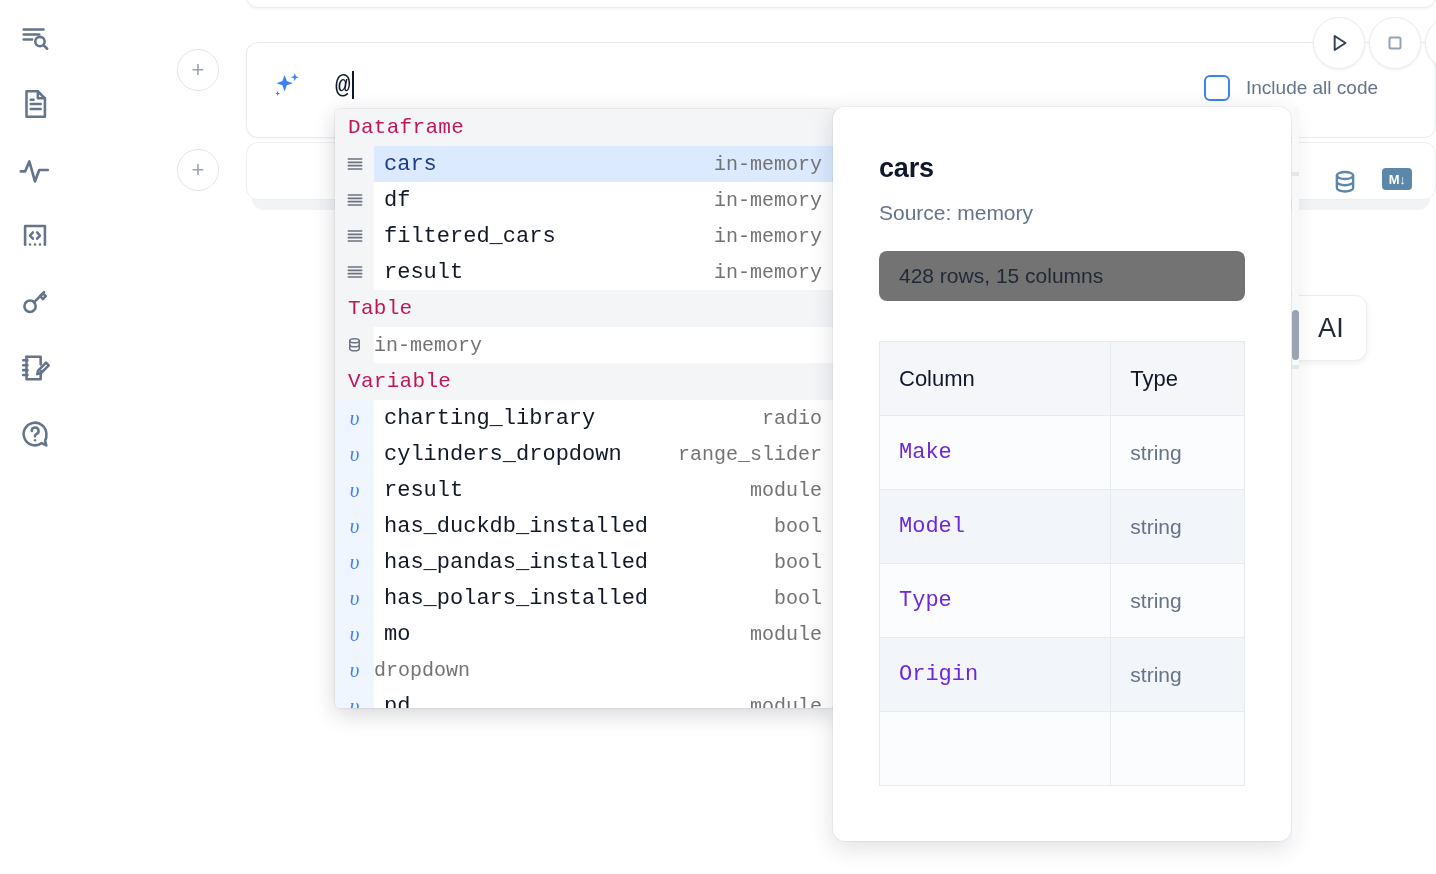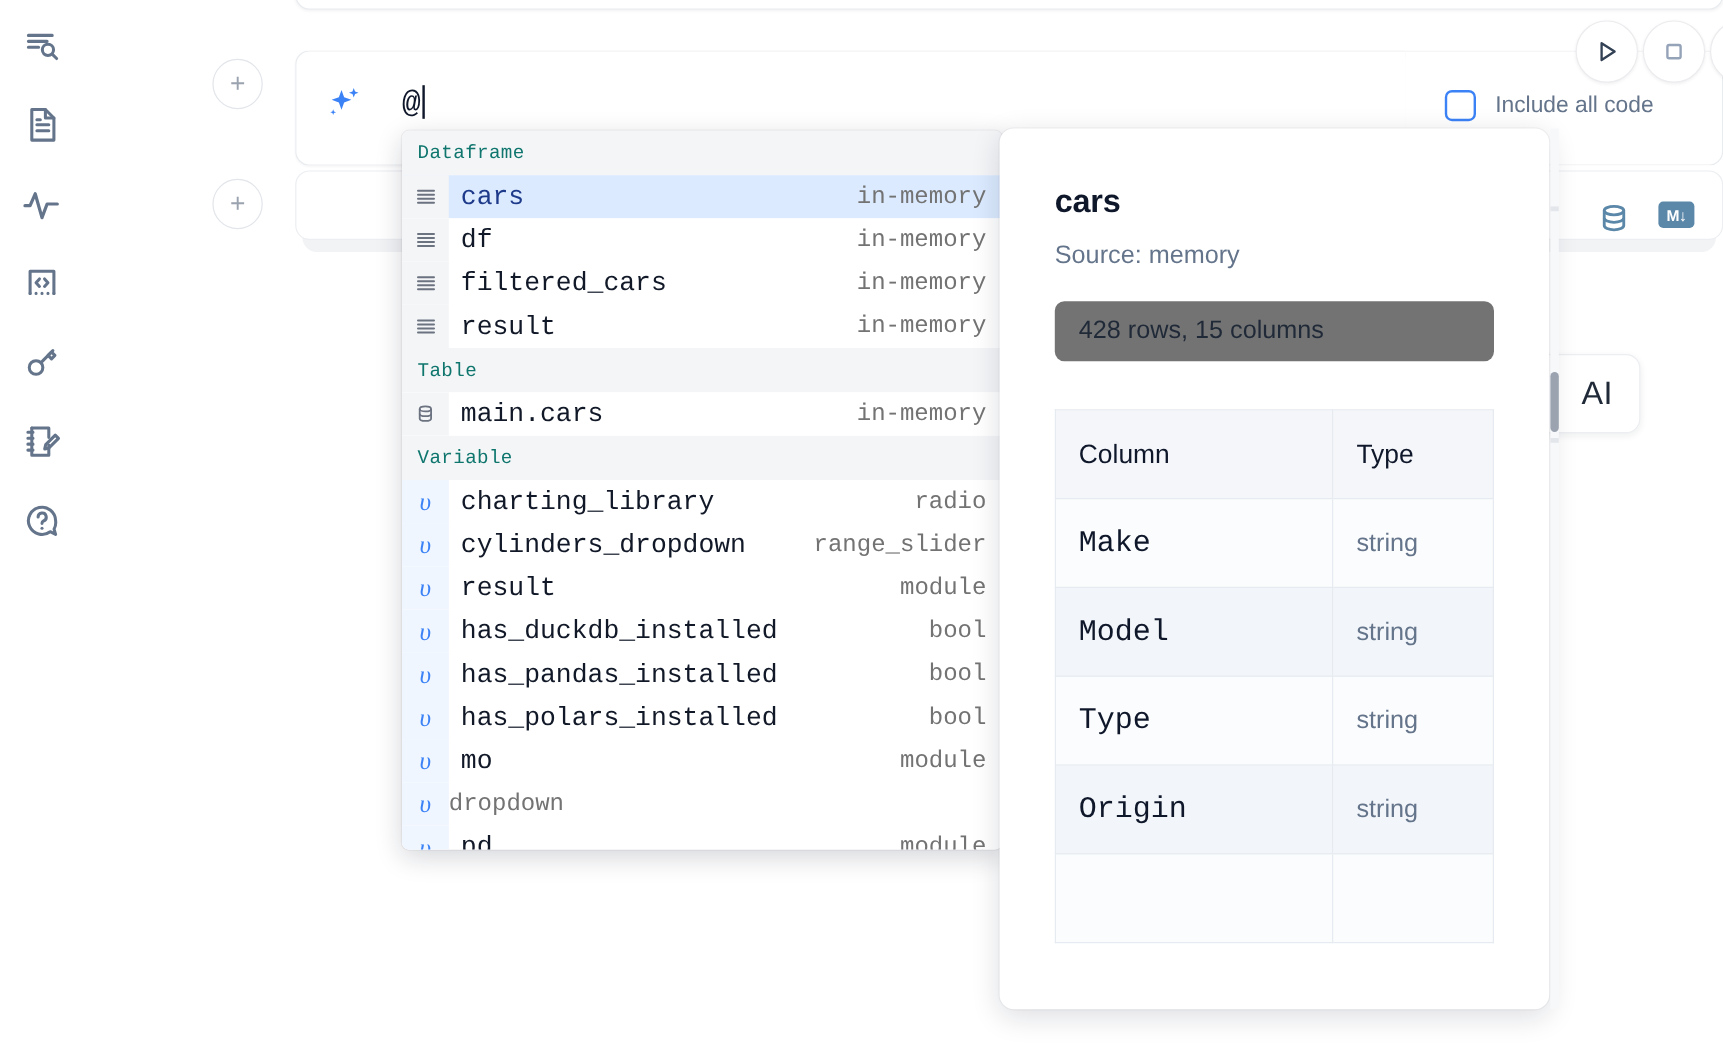--- a/index.html
+++ b/index.html
@@ -119,23 +119,23 @@
 
   
   .ac {
     position: absolute; left: 335px; top: 109px; width: 500px; height: 599px;
     background: #ffffff; border-radius: 6px;
     box-shadow: 0 6px 22px rgba(15,23,42,.18), 0 0 0 1px rgba(15,23,42,.05);
     overflow: hidden; z-index: 20;
     font-family: "Liberation Mono", monospace;
   }
   .ac-group {
-    height: 37px; background: #f4f5f7; color: #0f766e;
+    height: 37px; background: #f4f5f7; color: #be185d;
     display: flex; align-items: center; padding-left: 13px;
-    font-size: 16px; letter-spacing: .3px;
+    font-size: 21px; letter-spacing: .3px;
   }
   .ac-row {
     height: 36px; display: flex; align-items: center; background: #fff; cursor: pointer;
     position: relative;
   }
   .ac-row.sel { background: #dbeafe; }
   .ac-gutter {
     width: 39px; height: 36px; flex: 0 0 39px;
     display: flex; align-items: center; justify-content: center;
     background: #f4f5f7; color: #6b7280;
@@ -162,21 +162,21 @@
     font-size: 21px; color: #1f2937;
   }
   .docs-table { margin-top: 40px; width: 366px; border: 1px solid #e2e8f0; border-collapse: collapse; }
   .docs-table th, .docs-table td {
     border: 1px solid #e6ebf1; text-align: left; height: 74px; padding-left: 19px; vertical-align: middle;
   }
   .docs-table th {
     background: #f4f6f9; font-size: 22px; font-weight: 400; color: #0f172a;
   }
   .docs-table td.col {
-    font-family: "Liberation Mono", monospace; font-size: 25px; color: #0f172a; background: #fbfcfd;
+    font-family: "Liberation Mono", monospace; font-size: 22px; color: #6d28d9; background: #fbfcfd;
   }
   .docs-table td.typ { font-size: 21px; color: #64748b; background: #fbfcfd; }
   .docs-table tr:nth-child(even) td { background: #f2f5f9; }
   .docs-table col.c1 { width: 232px; }
   .docs-table col.c2 { width: 134px; }
 
   
   .docs-scroll-track {
     position: absolute; left: 1292px; top: 107px; width: 7px; height: 734px;
     background: #f7f8fa; z-index: 22;
@@ -339,21 +339,20 @@
         </div>
         <div class="ac-group">Table</div>
         <div class="ac-row">
           <div class="ac-gutter">
             <svg width="19" height="19" viewBox="0 0 24 24" fill="none" stroke="currentColor" stroke-width="1.9">
               <ellipse cx="12" cy="6" rx="6" ry="2.6"></ellipse>
               <path d="M6 6v5c0 1.4 2.7 2.6 6 2.6s6-1.2 6-2.6V6"></path>
               <path d="M6 11v5c0 1.4 2.7 2.6 6 2.6s6-1.2 6-2.6v-5"></path>
             </svg>
           </div>
-          <div class="ac-label">main.cars</div>
           <div class="ac-meta">in-memory</div>
         </div>
         <div class="ac-group">Variable</div>
         <div class="ac-row">
           <div class="ac-gutter var">υ</div>
           <div class="ac-label">charting_library</div>
           <div class="ac-meta">radio</div>
         </div>
         <div class="ac-row">
           <div class="ac-gutter var">υ</div>

